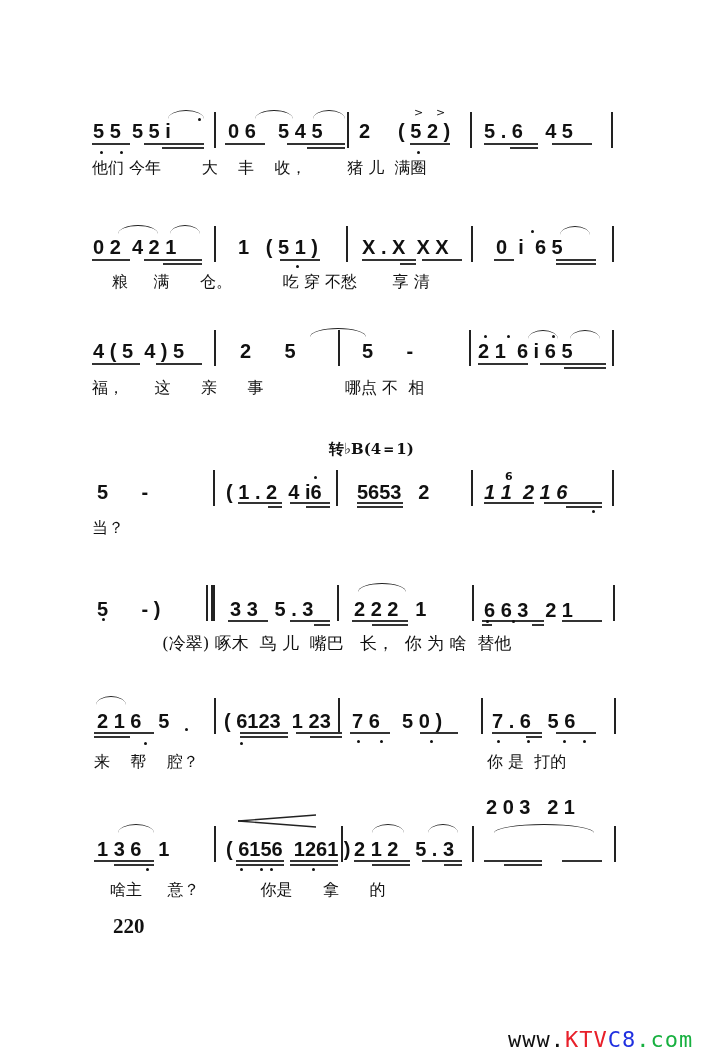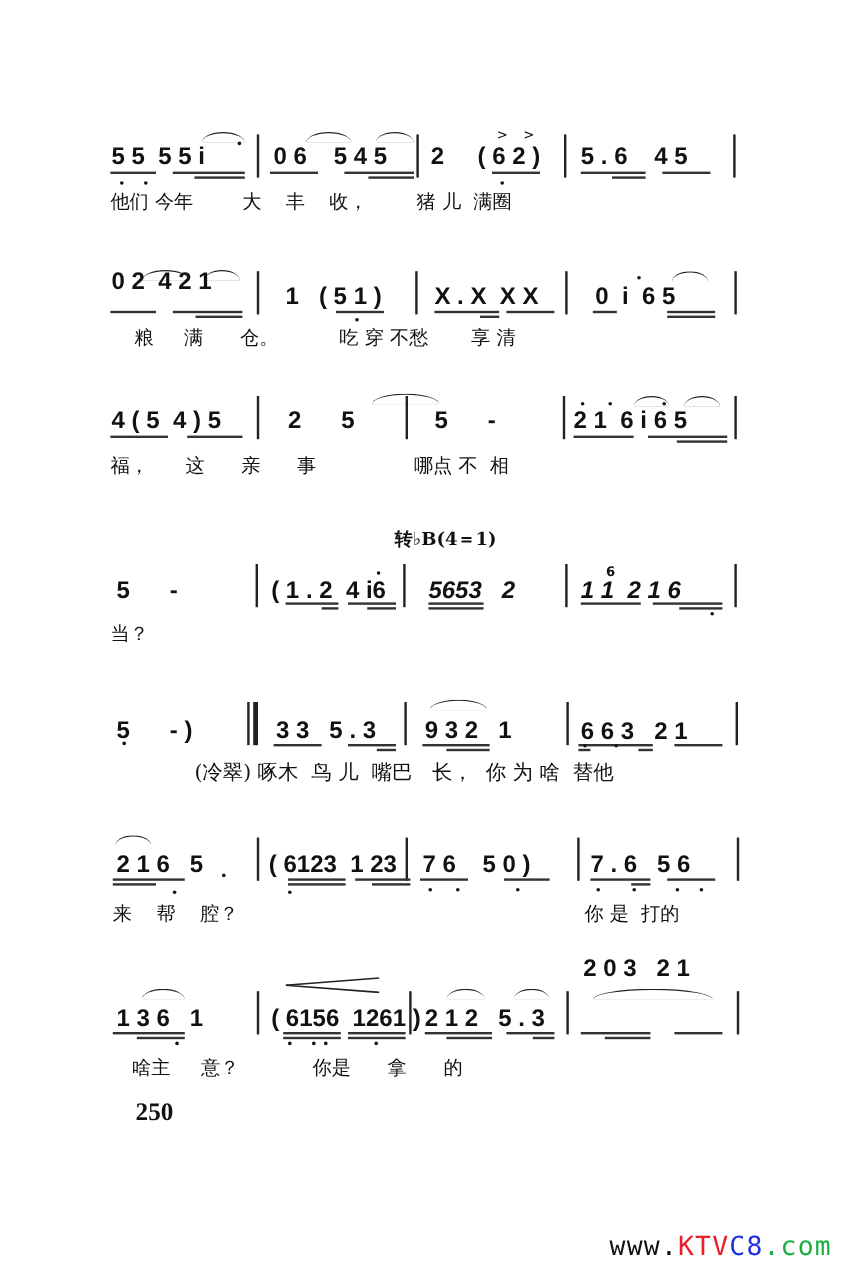--- a/index.html
+++ b/index.html
@@ -23,21 +23,21 @@
 </style>
 </head>
 <body>
 
 <div class="row">
   <span class="notes" style="left:93px;top:120px;">5 5  5 5 i</span>
   <span class="bar" style="left:214px;top:112px;height:36px;"></span>
   <span class="notes" style="left:228px;top:120px;">0 6    5 4 5</span>
   <span class="bar" style="left:347px;top:112px;height:36px;"></span>
   <span class="notes" style="left:359px;top:120px;">2</span>
-  <span class="notes" style="left:398px;top:120px;">( 6 2 )</span>
+  <span class="notes" style="left:398px;top:120px;">( 5 2 )</span>
   <span class="bar" style="left:470px;top:112px;height:36px;"></span>
   <span class="notes" style="left:484px;top:120px;">5 . 6    4 5</span>
   <span class="bar" style="left:611px;top:112px;height:36px;"></span>
   <span class="line" style="left:92px;top:143px;width:38px;"></span>
   <span class="line" style="left:144px;top:143px;width:60px;"></span>
   <span class="line" style="left:162px;top:147px;width:42px;"></span>
   <span class="line" style="left:225px;top:143px;width:40px;"></span>
   <span class="line" style="left:287px;top:143px;width:58px;"></span>
   <span class="line" style="left:307px;top:147px;width:38px;"></span>
   <span class="line" style="left:410px;top:143px;width:40px;"></span>
@@ -50,21 +50,21 @@
   <span class="dot" style="left:417px;top:151px;"></span>
   <span class="slur" style="left:168px;top:110px;width:36px;"></span>
   <span class="slur" style="left:255px;top:110px;width:38px;"></span>
   <span class="slur" style="left:313px;top:110px;width:32px;"></span>
   <span class="accent" style="left:414px;top:106px;">&gt;</span>
   <span class="accent" style="left:436px;top:106px;">&gt;</span>
   <span class="lyric" style="left:92px;top:158px;">他们 今年        大    丰    收，        猪 儿  满圈</span>
 </div>
 
 <div class="row">
-  <span class="notes" style="left:93px;top:224px;text-align:center;">0 2  4 2 1</span>
+  <span class="notes" style="left:93px;top:236px;text-align:center;">0 2  4 2 1</span>
   <span class="bar" style="left:214px;top:226px;height:36px;"></span>
   <span class="notes" style="left:238px;top:236px;">1   ( 5 1 )</span>
   <span class="bar" style="left:346px;top:226px;height:36px;"></span>
   <span class="notes" style="left:362px;top:236px;">X . X  X X</span>
   <span class="bar" style="left:471px;top:226px;height:36px;"></span>
   <span class="notes" style="left:496px;top:236px;">0  i  6 5</span>
   <span class="bar" style="left:612px;top:226px;height:36px;"></span>
   <span class="line" style="left:92px;top:259px;width:38px;"></span>
   <span class="line" style="left:144px;top:259px;width:58px;"></span>
   <span class="line" style="left:163px;top:263px;width:39px;"></span>
@@ -106,21 +106,21 @@
   <span class="lyric" style="left:92px;top:378px;">福，      这      亲      事                哪点 不  相</span>
 </div>
 
 <span class="keychange">转♭B(4＝1)</span>
 
 <div class="row">
   <span class="notes" style="left:97px;top:481px;">5      -</span>
   <span class="bar" style="left:213px;top:470px;height:36px;"></span>
   <span class="notes" style="left:226px;top:481px;">( 1 . 2  4 i6</span>
   <span class="bar" style="left:336px;top:470px;height:36px;"></span>
-  <span class="notes" style="left:357px;top:481px;font-style:italic;">5653   2</span>
+  <span class="notes" style="left:357px;top:481px;">5653   2</span>
   <span class="bar" style="left:471px;top:470px;height:36px;"></span>
   <span class="notes" style="left:484px;top:481px;font-style:italic;">1 1  2 1 6</span>
   <span class="accent" style="left:505px;top:470px;font-weight:bold;">6</span>
   <span class="bar" style="left:612px;top:470px;height:36px;"></span>
   <span class="line" style="left:238px;top:502px;width:44px;"></span>
   <span class="line" style="left:268px;top:506px;width:14px;"></span>
   <span class="line" style="left:290px;top:502px;width:40px;"></span>
   <span class="line" style="left:306px;top:506px;width:24px;"></span>
   <span class="line" style="left:357px;top:502px;width:46px;"></span>
   <span class="line" style="left:357px;top:506px;width:46px;"></span>
@@ -131,21 +131,21 @@
   <span class="dot" style="left:592px;top:510px;"></span>
   <span class="lyric" style="left:92px;top:518px;">当？</span>
 </div>
 
 <div class="row">
   <span class="notes" style="left:97px;top:598px;">5      - )</span>
   <span class="dbl" style="left:206px;top:585px;height:36px;width:2px;"></span>
   <span class="dbl" style="left:211px;top:585px;height:36px;width:4px;"></span>
   <span class="notes" style="left:230px;top:598px;">3 3   5 . 3</span>
   <span class="bar" style="left:337px;top:585px;height:36px;"></span>
-  <span class="notes" style="left:354px;top:598px;">9 3 2   1</span>
+  <span class="notes" style="left:354px;top:598px;">2 2 2   1</span>
   <span class="bar" style="left:472px;top:585px;height:36px;"></span>
   <span class="notes" style="left:484px;top:599px;">6 6 3   2 1</span>
   <span class="bar" style="left:613px;top:585px;height:36px;"></span>
   <span class="line" style="left:228px;top:620px;width:40px;"></span>
   <span class="line" style="left:290px;top:620px;width:40px;"></span>
   <span class="line" style="left:314px;top:624px;width:16px;"></span>
   <span class="line" style="left:352px;top:620px;width:56px;"></span>
   <span class="line" style="left:372px;top:624px;width:36px;"></span>
   <span class="line" style="left:482px;top:620px;width:62px;"></span>
   <span class="line" style="left:482px;top:624px;width:10px;"></span>
@@ -224,17 +224,17 @@
   <span class="dot" style="left:260px;top:868px;"></span>
   <span class="dot" style="left:270px;top:868px;"></span>
   <span class="dot" style="left:312px;top:868px;"></span>
   <span class="slur" style="left:118px;top:824px;width:36px;"></span>
   <span class="slur" style="left:372px;top:824px;width:32px;"></span>
   <span class="slur" style="left:428px;top:824px;width:30px;"></span>
   <span class="slur" style="left:494px;top:824px;width:100px;"></span>
   <span class="lyric" style="left:94px;top:880px;margin-left:16px;">啥主     意？            你是      拿      的</span>
 </div>
 
-<span class="pagenum">250</span>
+<span class="pagenum">220</span>
 
 <div class="watermark">
   <span style="color:#111;">www.</span><span style="color:#e8202a;">KTV</span><span style="color:#2030e0;">C</span><span style="color:#2030e0;">8</span><span style="color:#18b040;">.com</span>
 </div>
 
 </body></html>

